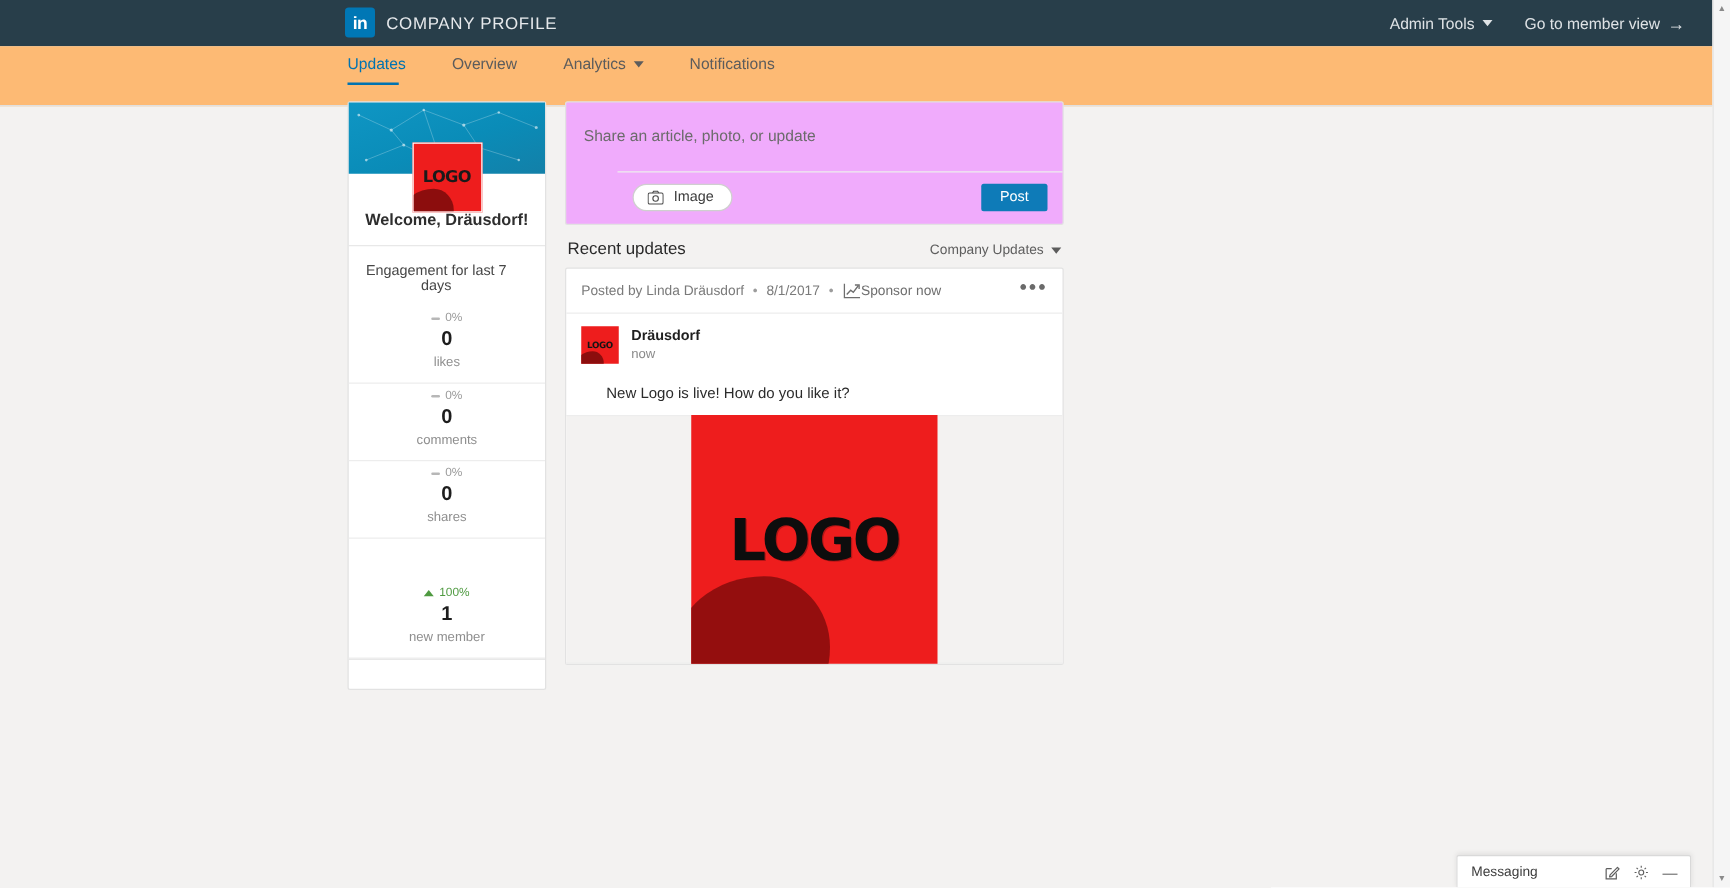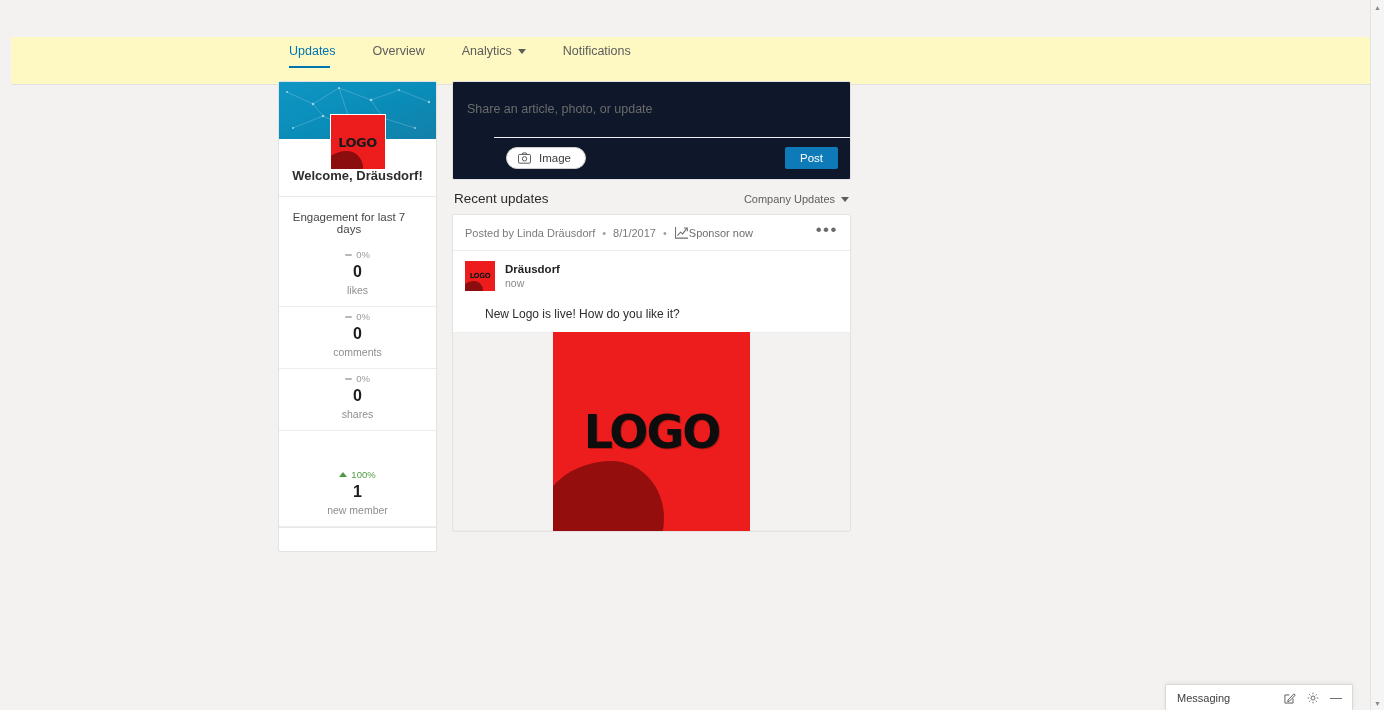--- a/index.html
+++ b/index.html
@@ -51,23 +51,23 @@
     width: 0; height: 0;
     border-left: 4.5px solid transparent;
     border-right: 4.5px solid transparent;
     border-top: 5.5px solid #dfe3e6;
     display: inline-block;
   }
   .arrow-right { font-size: 14px; line-height: 1; }
 
   
   .navbar {
-    position: absolute; top: 37px; left: 11px;
+    position: absolute; top: 37px; left: 0;
     width: 1370px; height: 48px;
-    background: #fef9c3;
+    background: #fdba74;
     border-bottom: 1px solid #e0e0e0;
   }
   .navtabs {
     position: absolute; left: 278px; top: 0;
     height: 31px; display: flex; align-items: flex-start; gap: 0;
   }
   .navtab {
     font-size: 12.5px; color: #5c5c5c;
     padding: 7px 0 8px 0; margin-right: 37px;
     cursor: pointer; display: flex; align-items: center; gap: 6px;
@@ -161,21 +161,21 @@
   .stat-label { font-size: 10.5px; color: #8e8e8e; }
   .side-footer {
     height: 24px; border-top: 1px solid #e8e8e8;
   }
 
   
   .maincol {
     position: absolute; left: 452px; top: 81px; width: 399px;
   }
   .sharebox {
-    background: #0f172a; border: 1px solid #e2e2e2; border-radius: 2px;
+    background: #f0abfc; border: 1px solid #e2e2e2; border-radius: 2px;
   }
   .share-placeholder {
     padding: 20px 14px 21px 14px;
     font-size: 12.5px; color: #6b6b6b;
     cursor: text;
   }
   .share-actions {
     border-top: 1px solid #ededed;
     padding: 9px 12px 10px 12px;
     display: flex; align-items: center; justify-content: space-between; margin-left: 41px;
@@ -305,20 +305,36 @@
     color: #8a8a8a; font-size: 7px;
   }
   .sb-up { top: 0; }
   .sb-down { bottom: 0; }
 </style>
 </head>
 <body>
 
 <div id="viewport">
 
+  <div class="topbar">
+    <div class="brand">
+      <div class="in-logo">in</div>
+      <div class="brand-title">COMPANY PROFILE</div>
+    </div>
+    <div class="topbar-right">
+      <div class="top-link">
+        <span>Admin Tools</span>
+        <span class="caret-down"></span>
+      </div>
+      <div class="top-link">
+        <span>Go to member view</span>
+        <span class="arrow-right">→</span>
+      </div>
+    </div>
+  </div>
 
   <div class="navbar">
     <div class="navtabs">
       <div class="navtab active">
         <span>Updates</span>
       </div>
       <div class="navtab">
         <span>Overview</span>
       </div>
       <div class="navtab">

